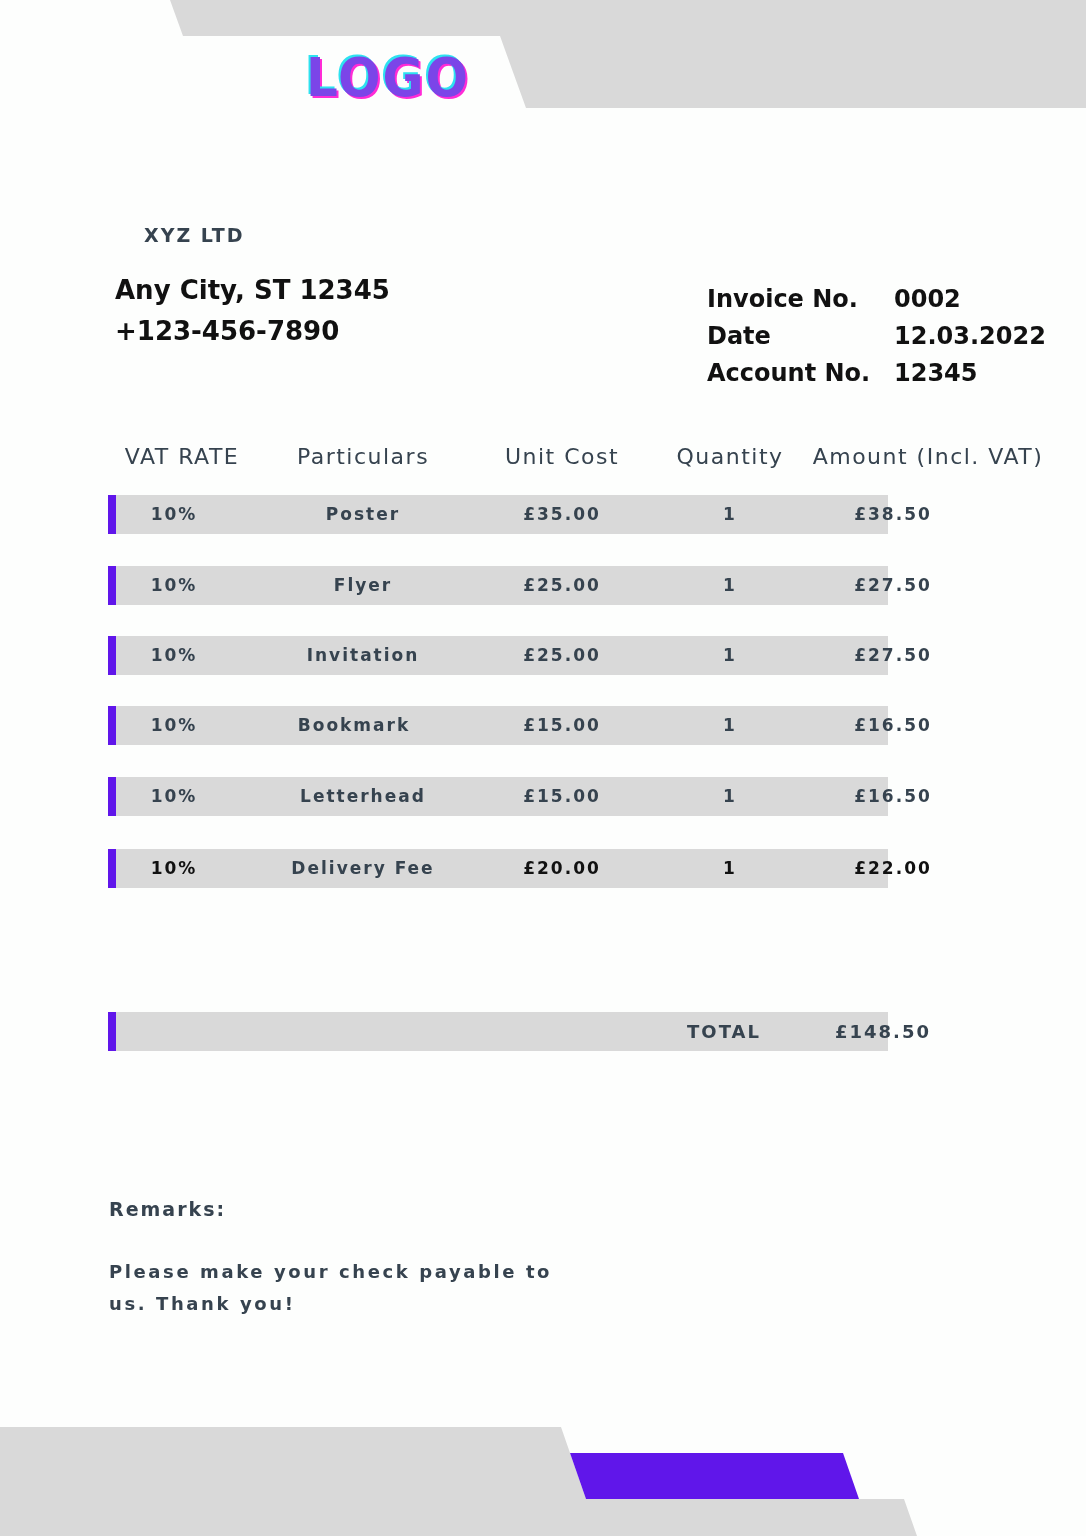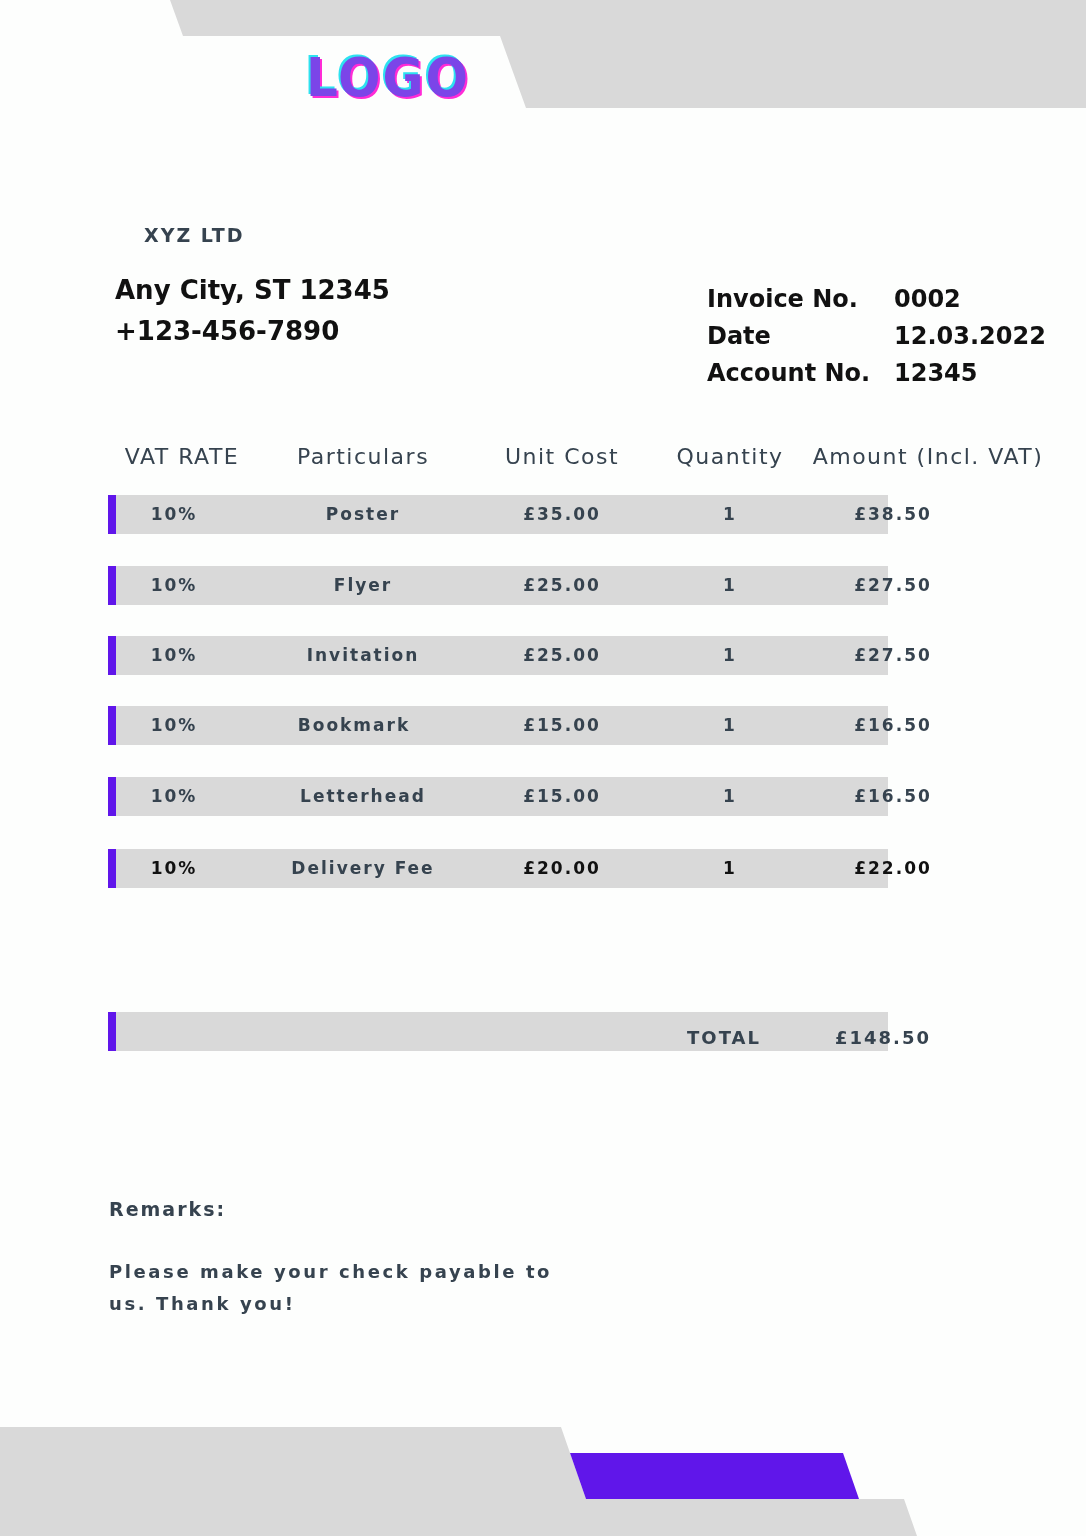--- a/index.html
+++ b/index.html
@@ -44,21 +44,21 @@
       left: 108px; width: 780px; height: 39px; background: #d9d9d9;
     }
     .row .accent { position: absolute; left: 0; top: 0; width: 8px; height: 100%; background: #6016ea; }
     .cell {
       position: absolute; top: 0; line-height: 39px; font-size: 17px; font-weight: bold;
       letter-spacing: 2px; color: #36434f; white-space: nowrap; transform: translateX(-50%);
     }
     .row.dark .cell.dk { color: #111; }
 
     .total-label, .total-value {
-      position: absolute; top: 6px; line-height: 39px; font-size: 18px; font-weight: bold;
+      position: absolute; top: 0; line-height: 39px; font-size: 18px; font-weight: bold;
       letter-spacing: 2px; color: #36434f; white-space: nowrap; transform: translateX(-50%);
     }
 
     .remarks-title {
       left: 109px; top: 1198px; font-weight: bold; font-size: 19px; letter-spacing: 2px; color: #36434f;
     }
     .remarks-text {
       left: 109px; top: 1256px; width: 460px; font-weight: bold; font-size: 18px;
       letter-spacing: 2.6px; line-height: 32px; color: #36434f;
     }

